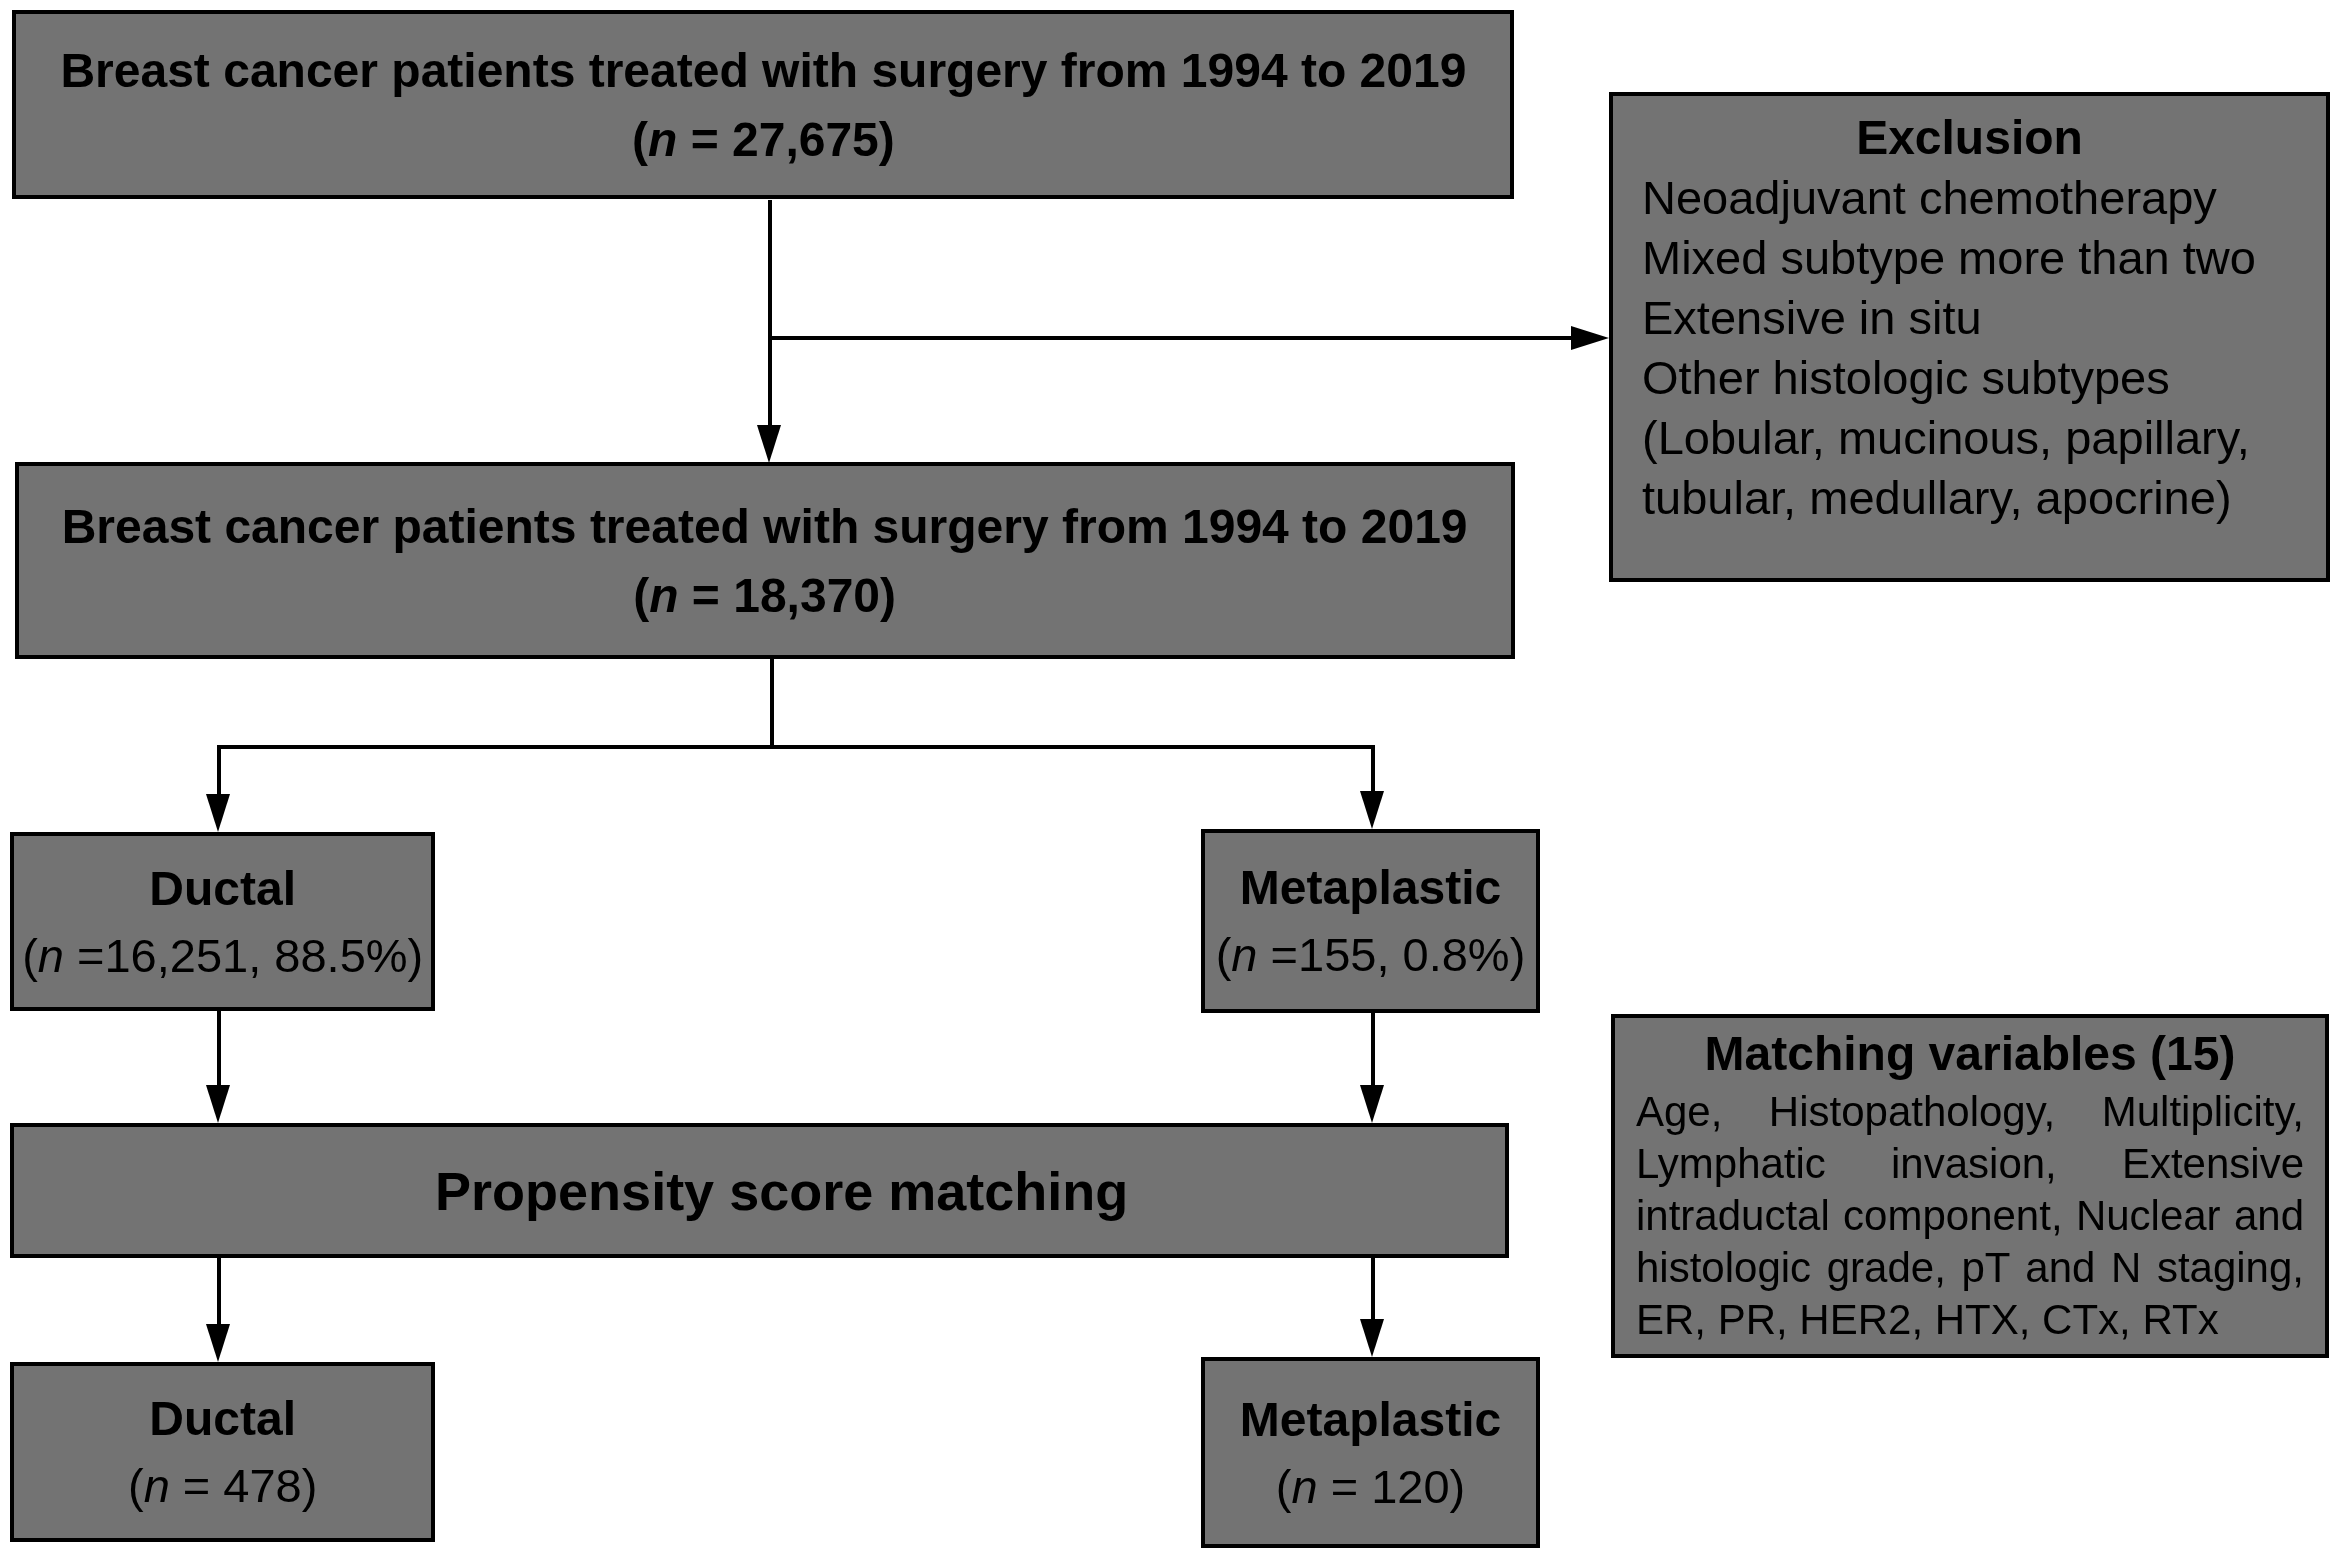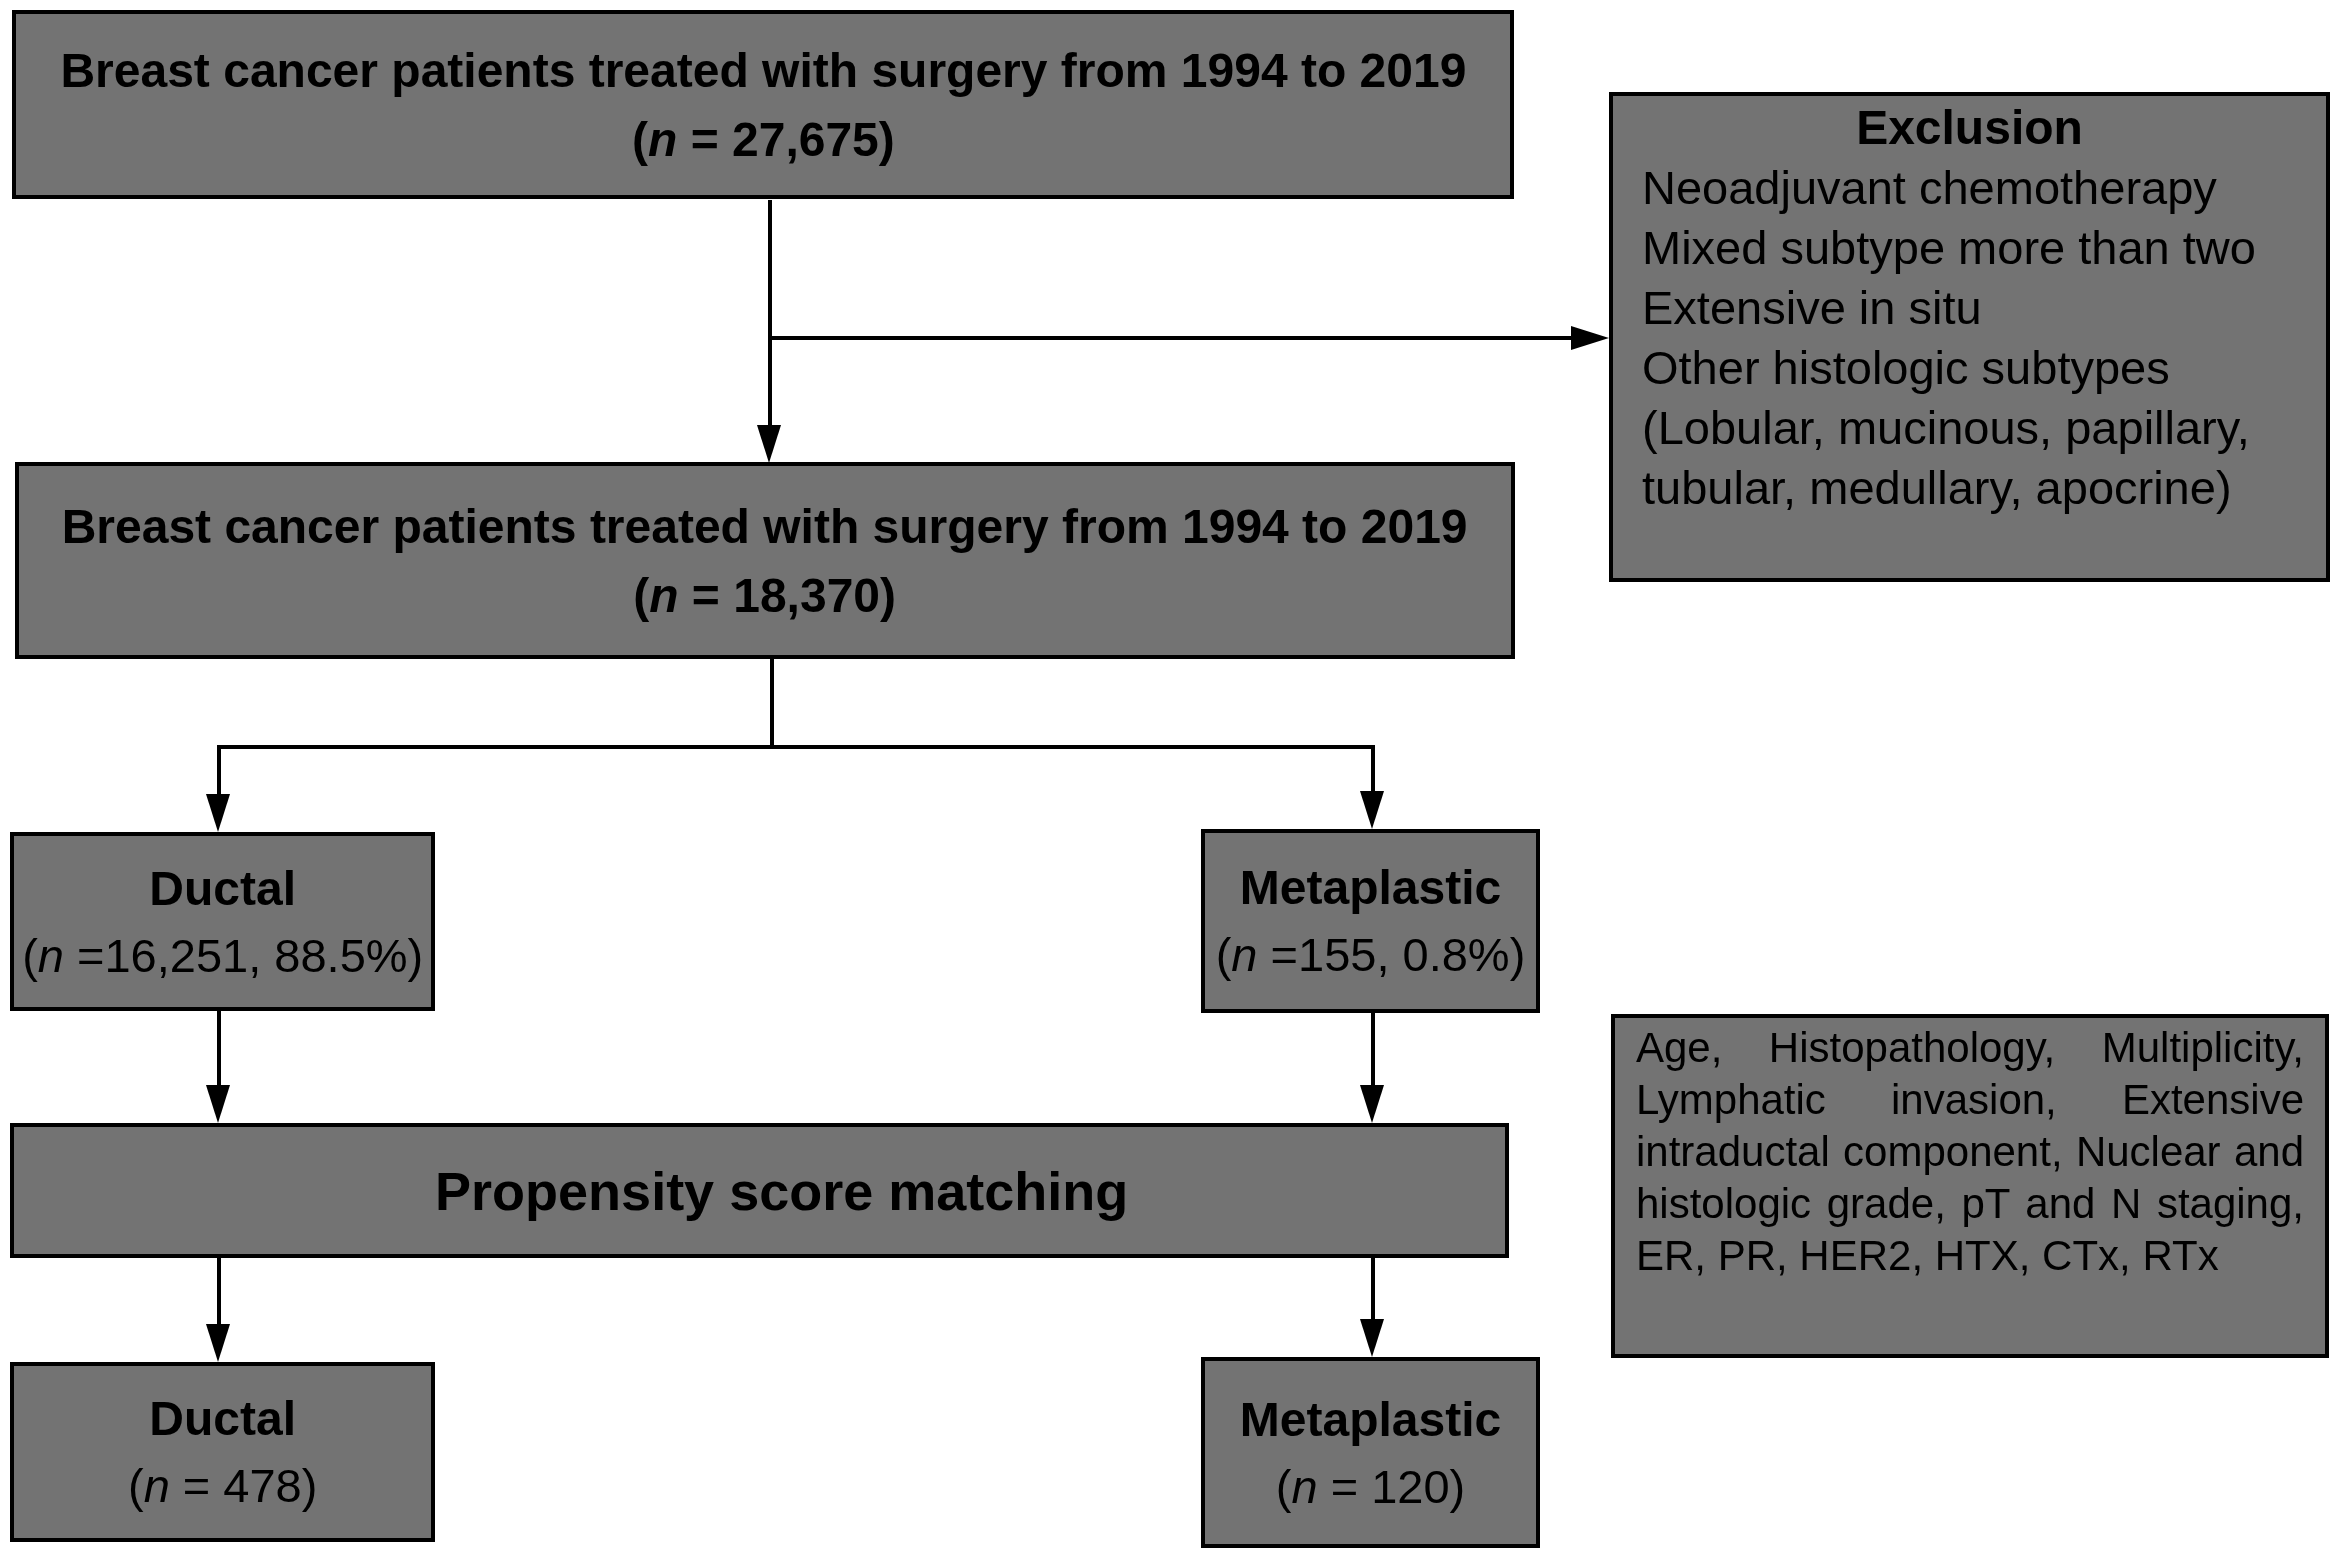--- a/index.html
+++ b/index.html
@@ -49,21 +49,21 @@
   <div class="vline" style="left:217px;top:1258px;width:3.6px;height:68px;"></div>
   <div class="arr-d" style="left:206px;top:1324px;"></div>
   <div class="vline" style="left:1371px;top:1258px;width:3.6px;height:63px;"></div>
   <div class="arr-d" style="left:1360px;top:1319px;"></div>
 
   <div class="box" style="left:12.4px;top:10.2px;width:1502px;height:189px;">
     <div class="cohort-title">Breast cancer patients treated with surgery from 1994 to 2019</div>
     <div class="cohort-stat"><span>(</span><span class="it">n</span><span> = 27,675)</span></div>
   </div>
 
-  <div class="box box-left" style="left:1609px;top:92px;width:721px;height:490px;padding:2px 29px;">
+  <div class="box box-left" style="left:1609px;top:92px;width:721px;height:490px;padding:12px 29px;">
     <div class="exc-title">Exclusion</div>
     <div class="exc-item">Neoadjuvant chemotherapy</div>
     <div class="exc-item">Mixed subtype more than two</div>
     <div class="exc-item">Extensive in situ</div>
     <div class="exc-item">Other histologic subtypes (Lobular, mucinous, papillary, tubular, medullary, apocrine)</div>
   </div>
 
   <div class="box" style="left:14.6px;top:462px;width:1500px;height:197px;">
     <div class="cohort-title">Breast cancer patients treated with surgery from 1994 to 2019</div>
     <div class="cohort-stat"><span>(</span><span class="it">n</span><span> = 18,370)</span></div>
@@ -77,20 +77,21 @@
   <div class="box" style="left:1201px;top:829px;width:339px;height:184px;">
     <div class="sub-label">Metaplastic</div>
     <div class="sub-stat"><span>(</span><span class="it">n</span><span> =155, 0.8%)</span></div>
   </div>
 
   <div class="box" style="left:10.2px;top:1123px;width:1499px;height:135px;padding-left:44px;">
     <div class="psm-label">Propensity score matching</div>
   </div>
 
   <div class="box box-left" style="left:1611px;top:1014px;width:718px;height:344px;padding:4.4px 21px;">
+    <div class="match-title">Matching variables (15)</div>
     <div class="match-body">Age, Histopathology, Multiplicity, Lymphatic invasion, Extensive intraductal component, Nuclear and histologic grade, pT and N staging, ER, PR, HER2, HTX, CTx, RTx</div>
   </div>
 
   <div class="box" style="left:10.2px;top:1362px;width:425px;height:180px;">
     <div class="sub-label">Ductal</div>
     <div class="sub-stat"><span>(</span><span class="it">n</span><span> = 478)</span></div>
   </div>
 
   <div class="box" style="left:1201px;top:1357px;width:339px;height:191px;">
     <div class="sub-label">Metaplastic</div>

